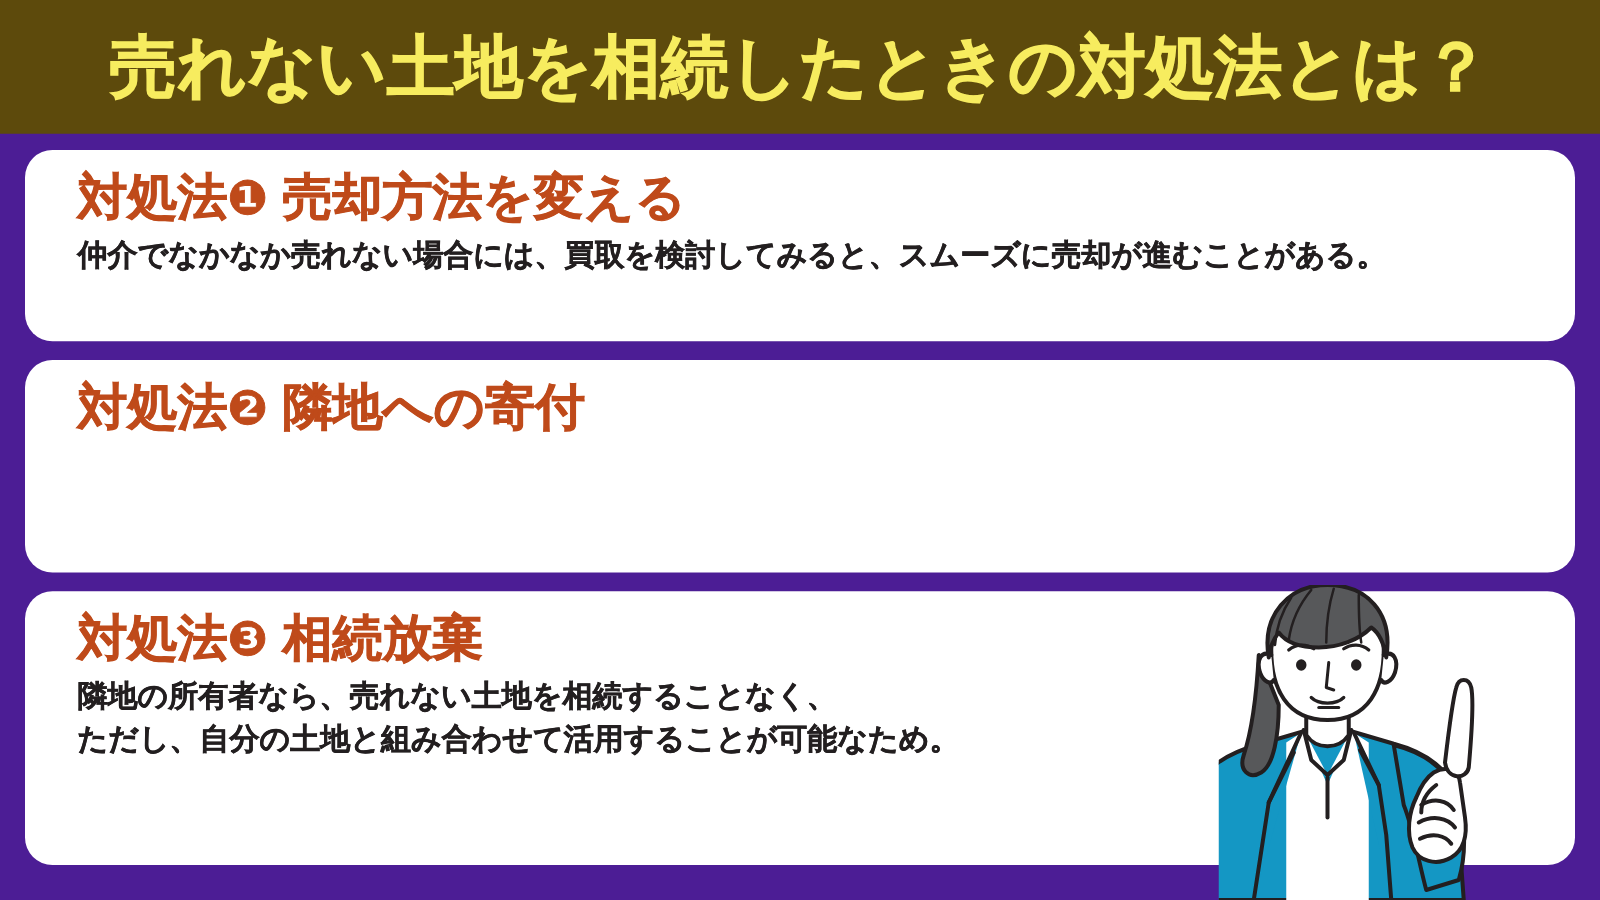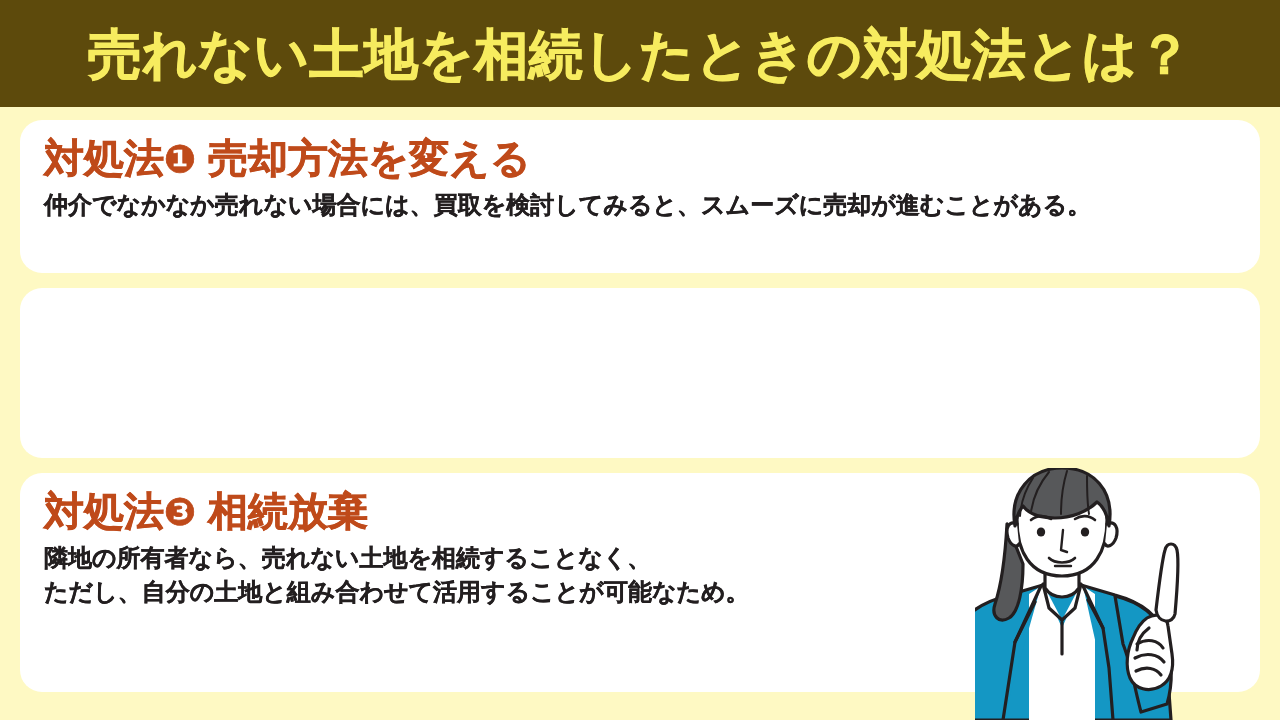--- a/index.html
+++ b/index.html
@@ -13,21 +13,21 @@
   body {
     background: #ada089;
     font-family: "Liberation Sans", "DejaVu Sans", sans-serif;
     position: relative;
   }
 
   #page {
     position: relative;
     width: 1280px;
     height: 720px;
-    background: #fef9c3;
+    background: #4c1d95;
   }
 
   
   .header-banner {
     position: absolute;
     left: 0;
     top: 0;
     width: 1280px;
     height: 107px;
     background: #5d4a0c;
@@ -53,21 +53,21 @@
     width: 1240px;
     background: #ffffff;
     border-radius: 22px;
   }
 
   #card-1 { top: 120px;  height: 153px; }
   #card-2 { top: 288px;  height: 170px; }
   #card-3 { top: 473px;  height: 219px; }
 
   .card-inner {
-    padding: 17px 30px 0 24px;
+    padding: 17px 30px 0 42px;
     position: relative;
     z-index: 2;
   }
 
   .card-heading {
     color: #bf4a1a;
     font-size: 40px;
     font-weight: 700;
     line-height: 1.08;
     white-space: nowrap;
@@ -119,20 +119,24 @@
         <span>売却方法を変える</span>
       </div>
       <div class="card-body">
         <span class="line">仲介でなかなか売れない場合には、買取を検討してみると、スムーズに売却が進むことがある。</span>
       </div>
     </div>
   </div>
 
   <div class="card" id="card-2">
     <div class="card-inner">
+      <div class="card-heading">
+        <span>対処法</span><span class="num">❷</span>
+        <span>隣地への寄付</span>
+      </div>
     </div>
   </div>
 
   <div class="card" id="card-3">
     <div class="card-inner">
       <div class="card-heading">
         <span>対処法</span><span class="num">❸</span>
         <span>相続放棄</span>
       </div>
       <div class="card-body">

